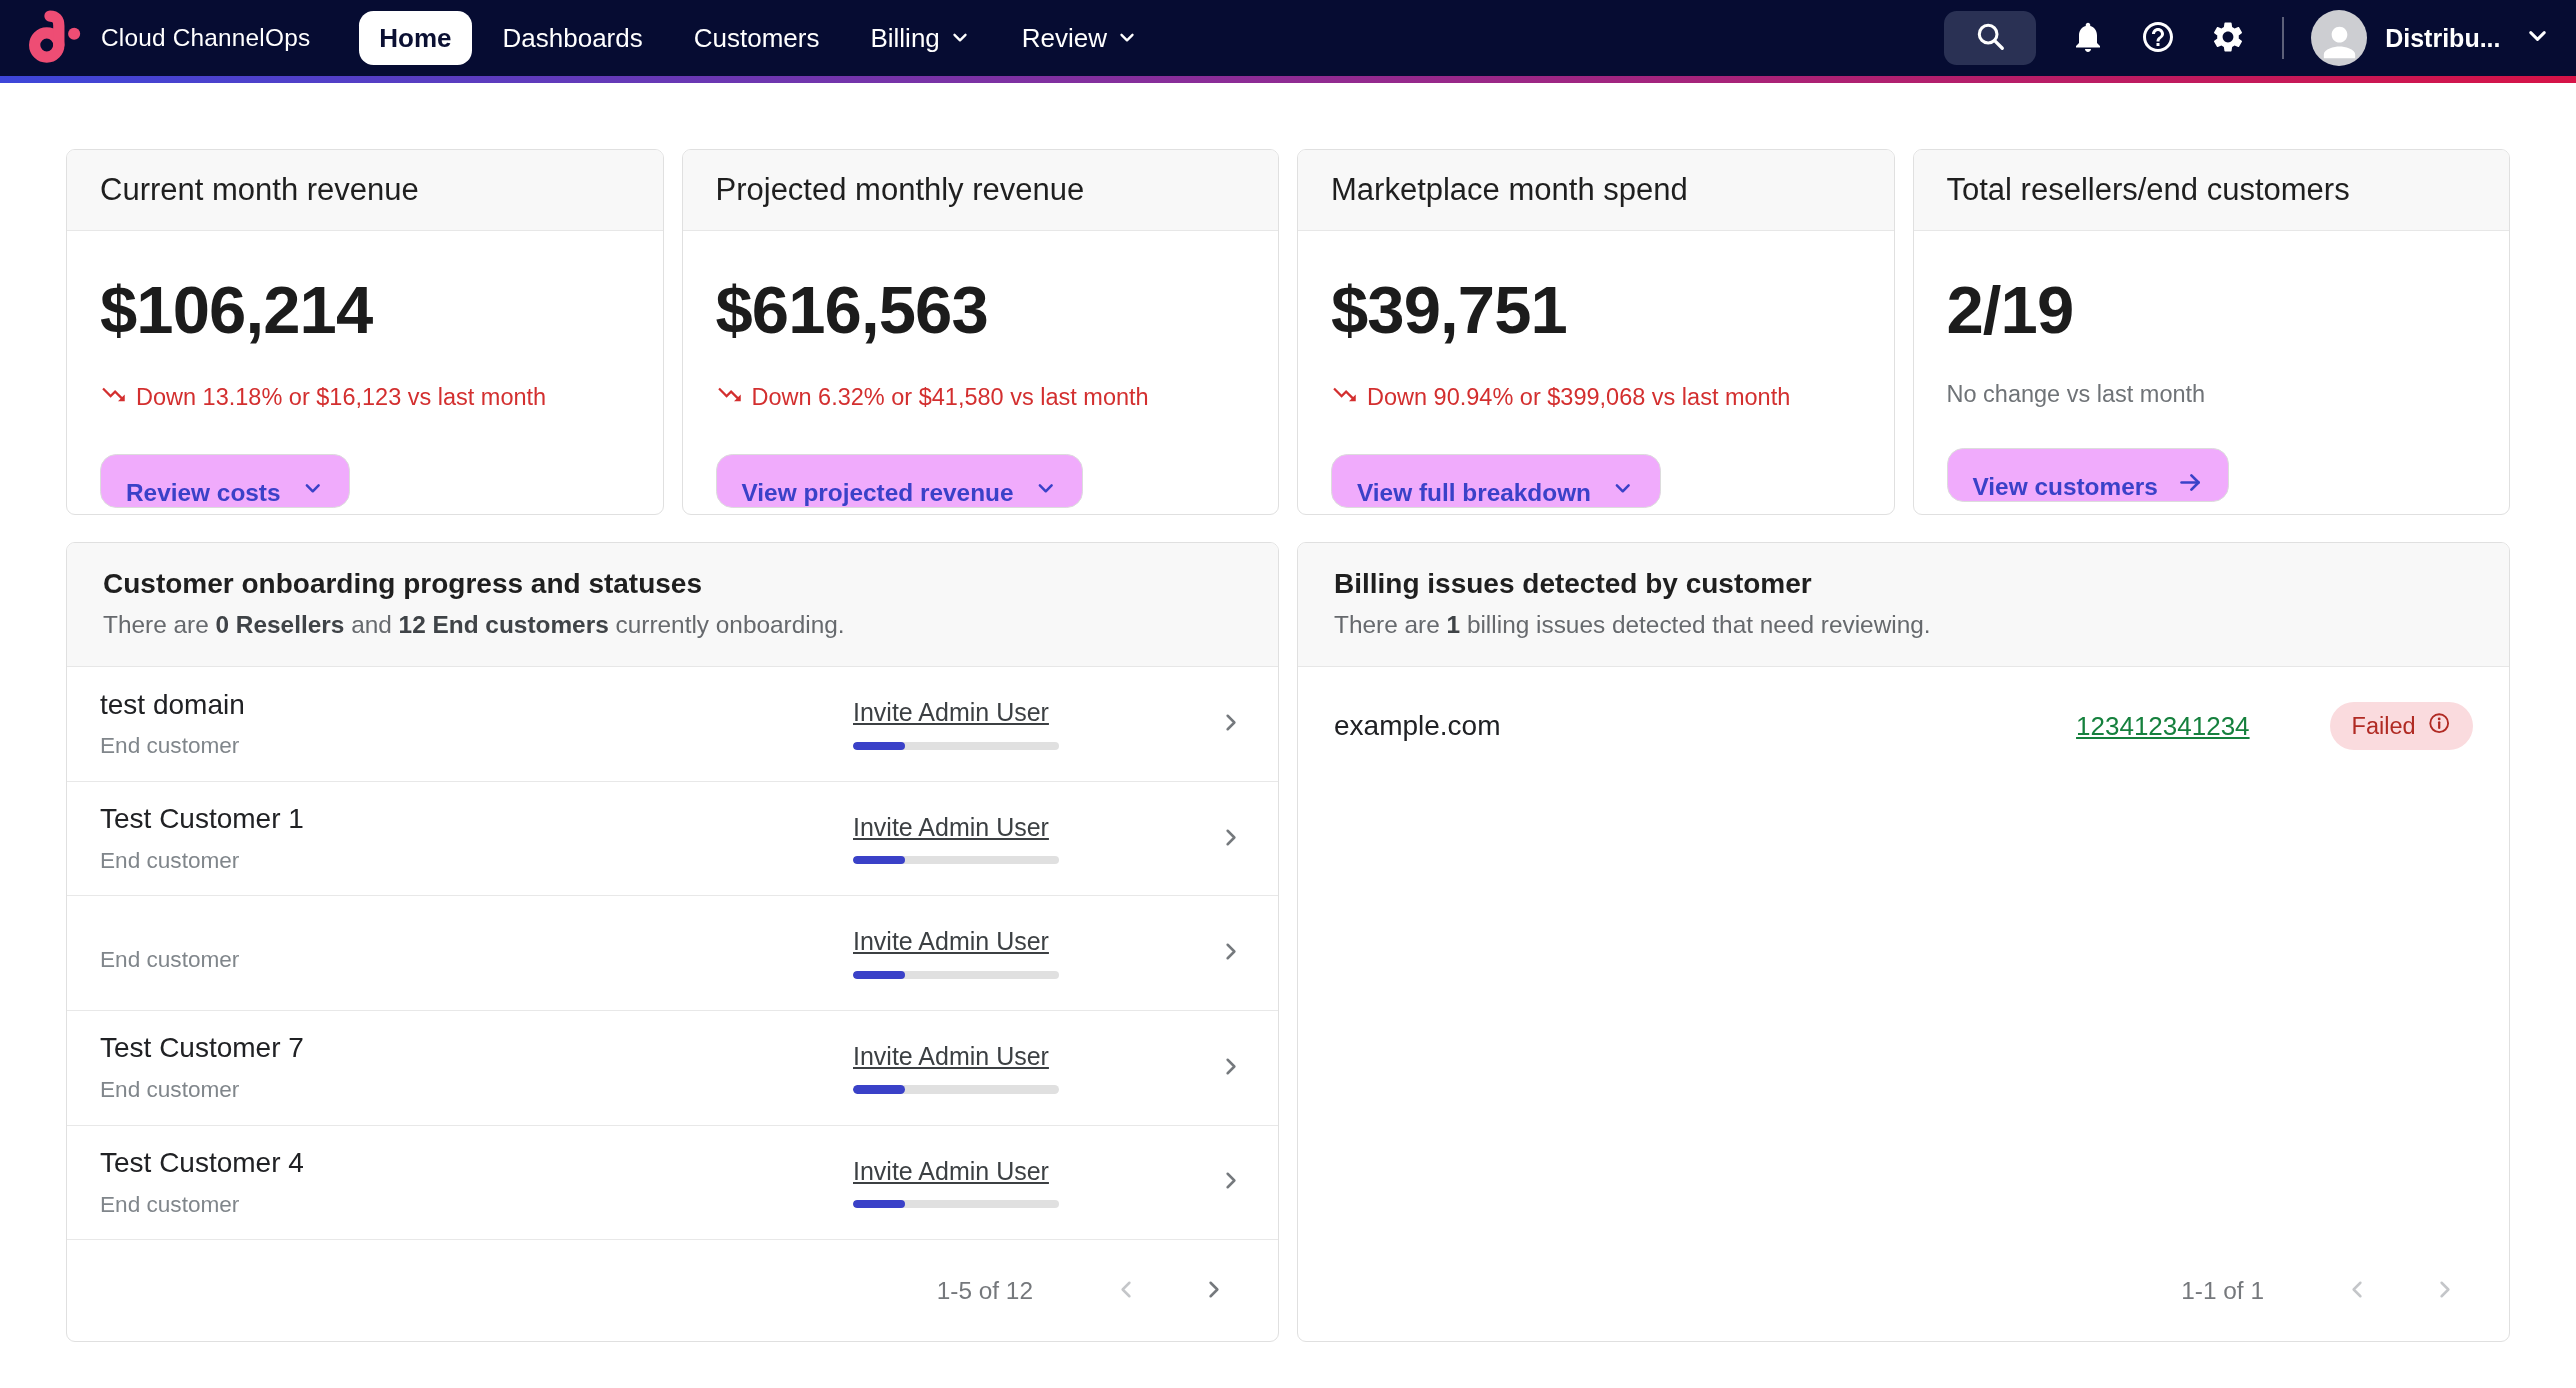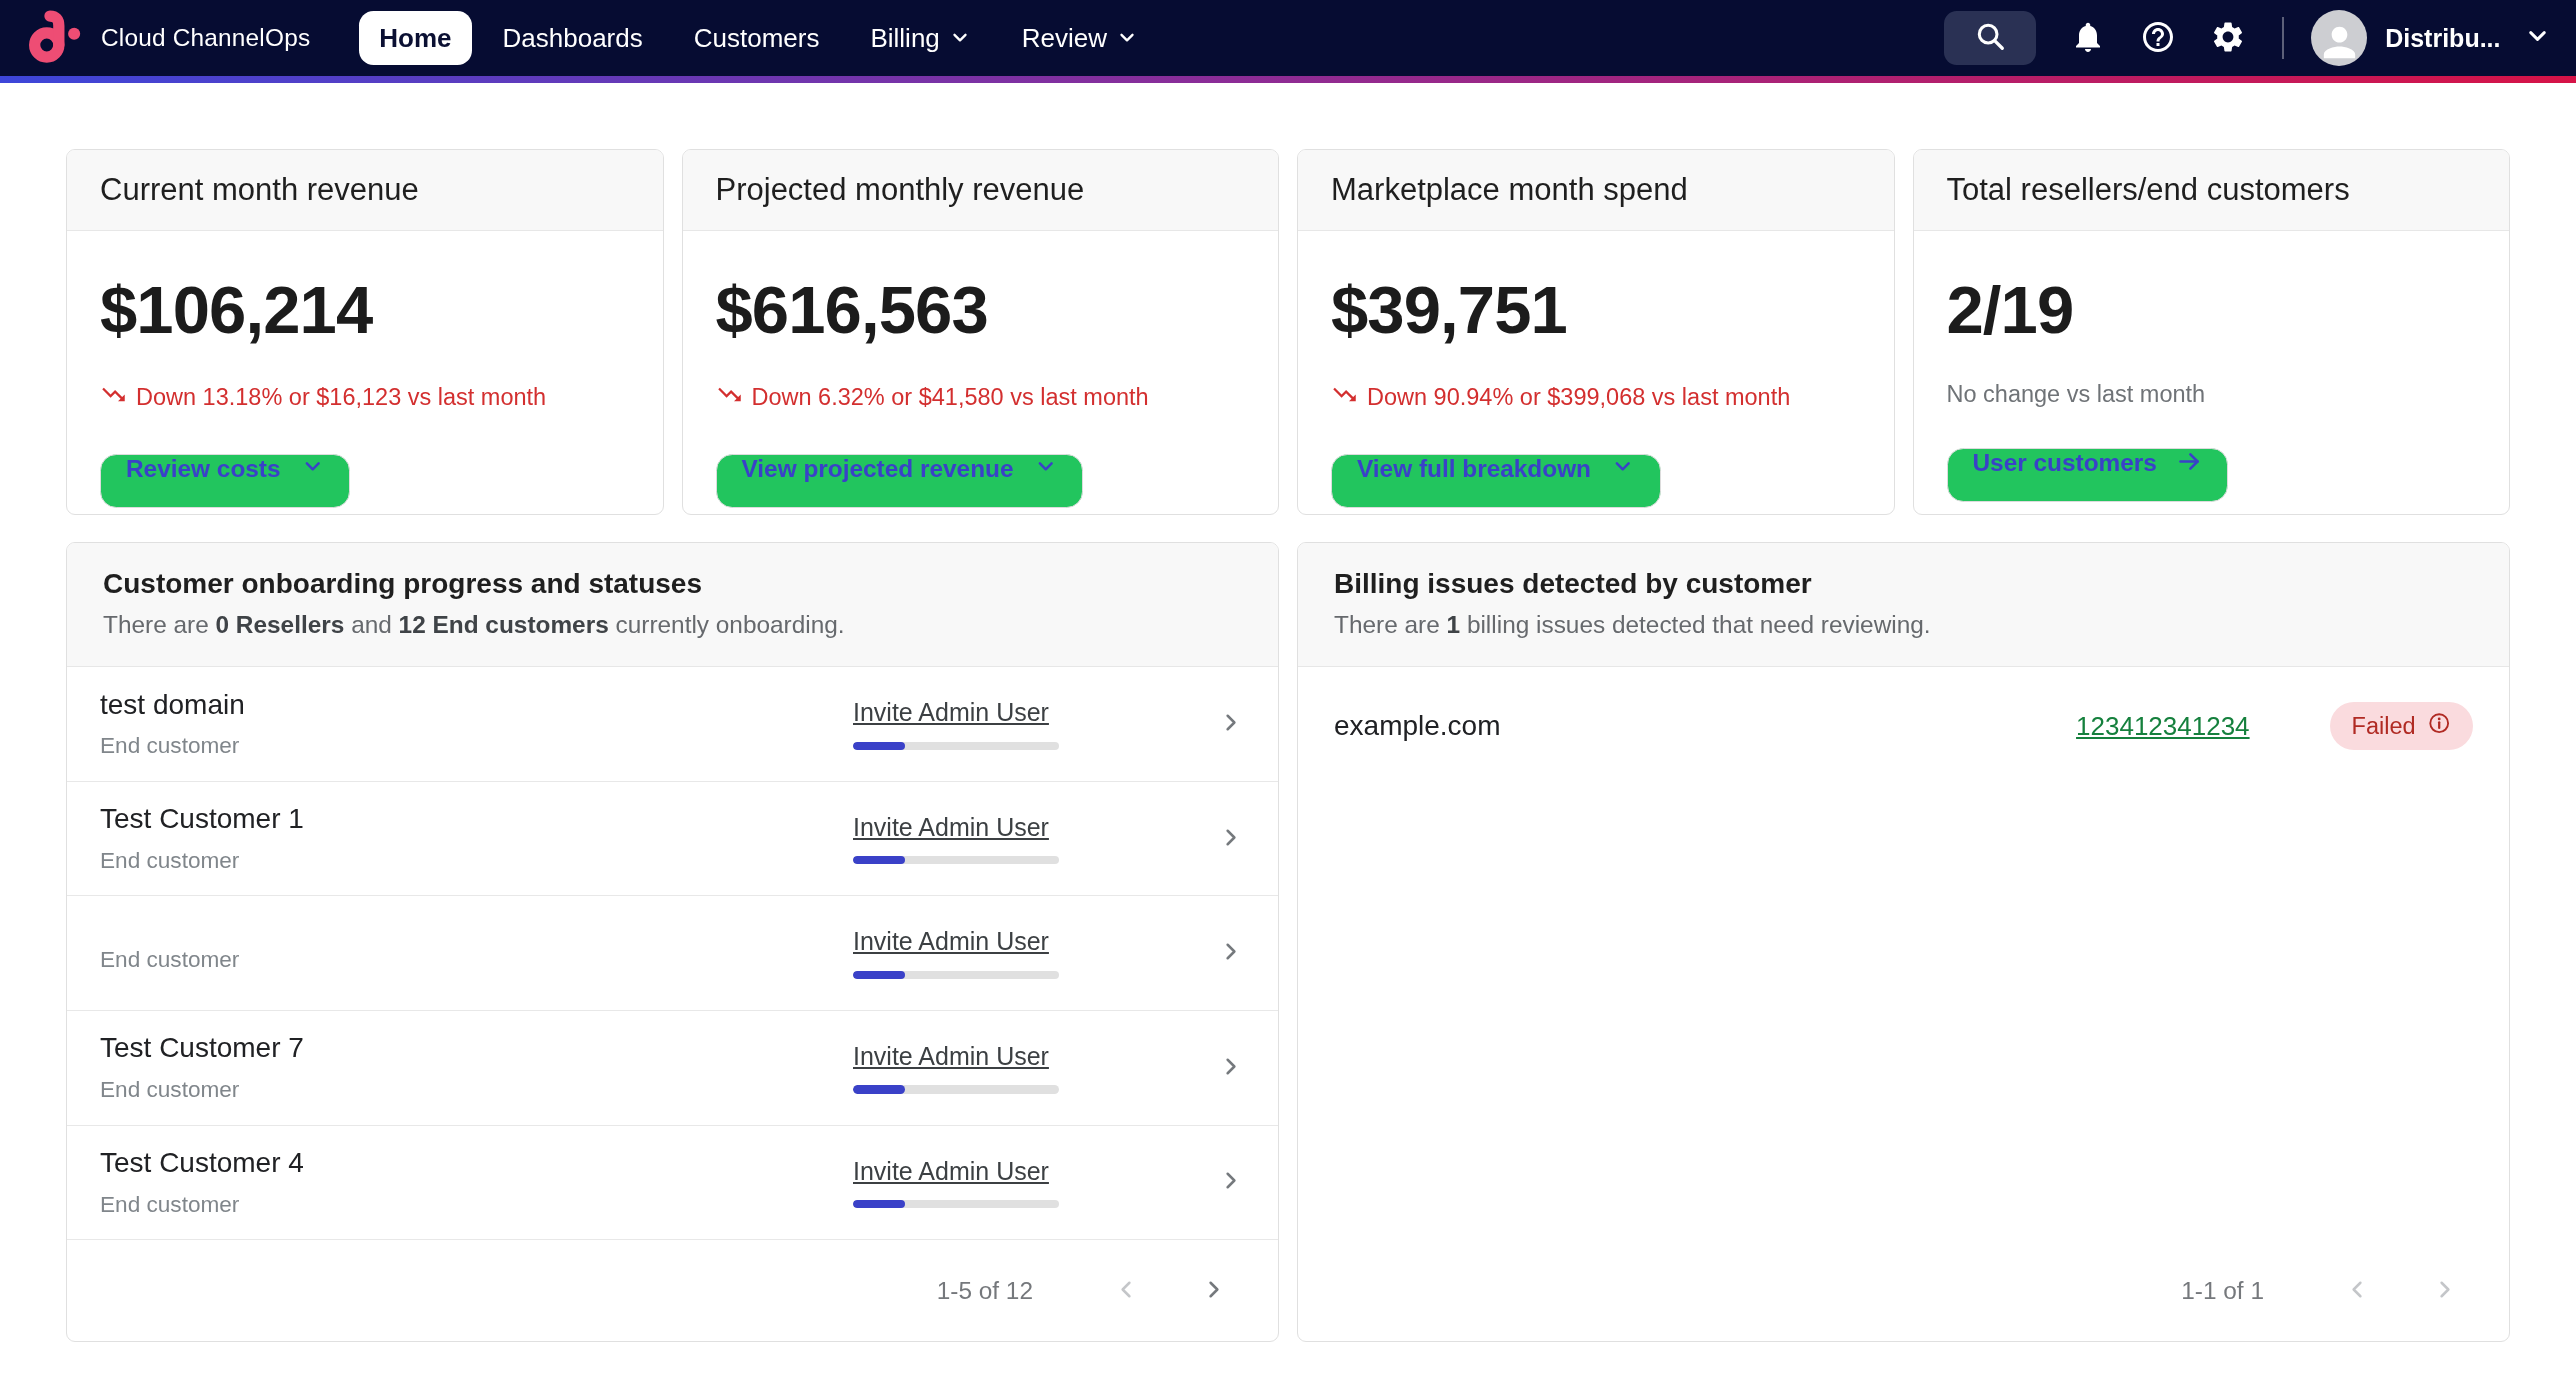--- a/index.html
+++ b/index.html
@@ -60,22 +60,22 @@
   .card-header {
     background: #f8f8f8; border-bottom: 0.9px solid #e7e7e7;
     padding: 22px 33px; font-size: 31px; font-weight: 500; color: #1f1f1f;
   }
   .card-body { padding: 25px 33px 0; }
   .stat-value { font-size: 67px; font-weight: 600; color: #1c1c1c; letter-spacing: -0.9px; margin-top: 14.5px; }
   .stat-delta { margin-top: 33px; font-size: 23.5px; color: #d32f2f; display: flex; align-items: center; gap: 9px; }
   .stat-delta.muted { color: #6f7377; }
   .card-action {
     margin-top: 40px; height: 54px; padding: 0 25px;
-    display: inline-flex; align-items: flex-start; gap: 20px;
-    border: 1.8px solid #dcdcdc; border-radius: 16.3px; background: #22c55e;
+    display: inline-flex; align-items: flex-end; gap: 20px;
+    border: 1.8px solid #dcdcdc; border-radius: 16.3px; background: #f0abfc;
     color: #3a41c8; font-size: 24.4px; font-weight: 600; cursor: pointer; white-space: nowrap;
   }
 
   
   .panel {
     border: 0.9px solid #e0e0e0; border-radius: 9px; background: #fff;
     height: 800px; display: flex; flex-direction: column; overflow: hidden;
   }
   .panel-header { background: #f8f8f8; border-bottom: 0.9px solid #e7e7e7; padding: 25px 36px 27px; }
   .panel-title { font-size: 28px; font-weight: 600; color: #1f1f1f; }
@@ -281,21 +281,21 @@
     </div>
 
     <div class="card">
       <div class="card-header">Total resellers/end customers</div>
       <div class="card-body">
         <div class="stat-value">2/19</div>
         <div class="stat-delta muted">
           <span>No change vs last month</span>
         </div>
         <button class="card-action">
-          <span>User customers</span>
+          <span>View customers</span>
           <span>
             <svg width="25" height="25" viewBox="0 0 28 28" fill="none" stroke="#3a41c8" stroke-width="3" stroke-linecap="round" stroke-linejoin="round">
                 <path d="M4 14h19"></path>
                 <path d="M15 6l8 8-8 8"></path>
               </svg>
           </span>
         </button>
       </div>
     </div>
   </section>

